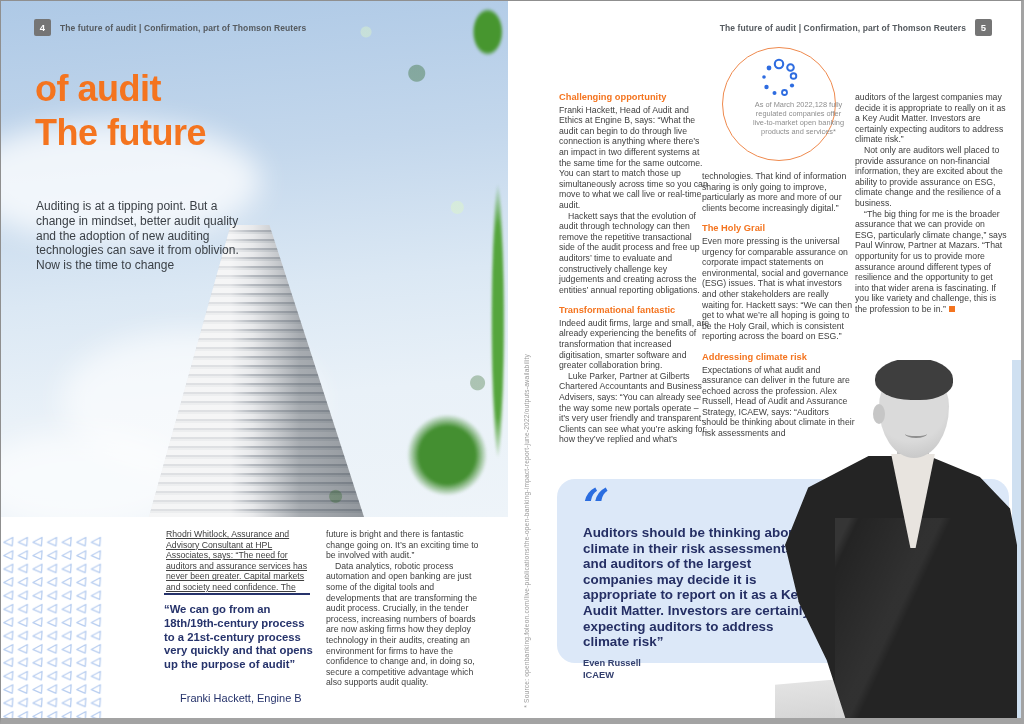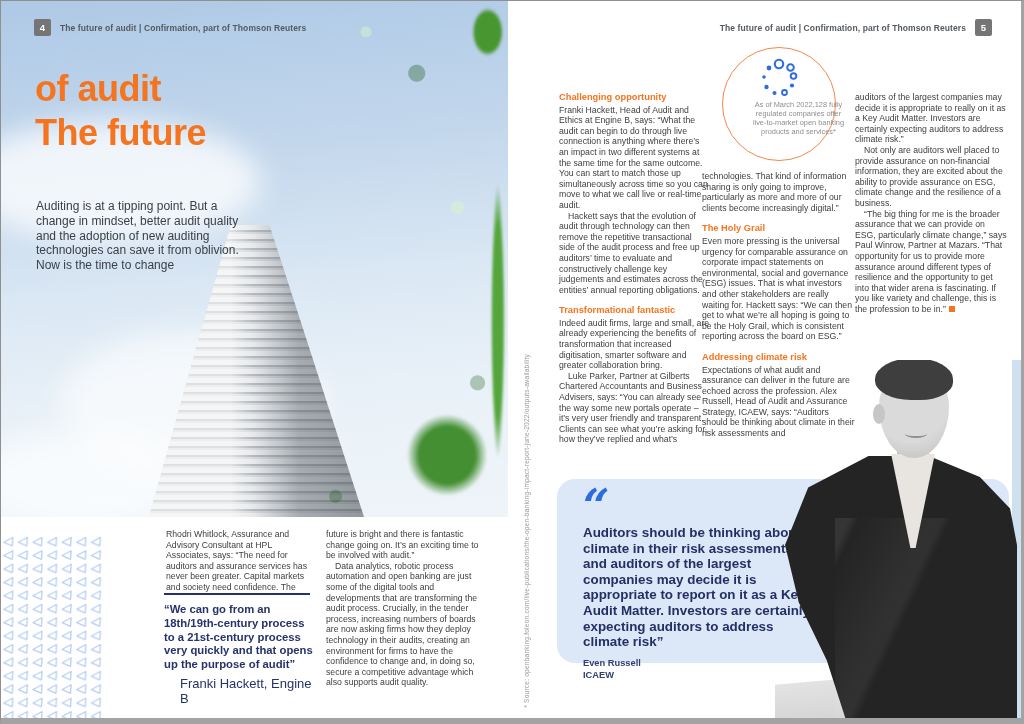--- a/index.html
+++ b/index.html
@@ -51,27 +51,27 @@
   .runhead { font-size:8.5px; font-weight:bold; color:#555a5f; letter-spacing:.1px; }
 
   .big-title { position:absolute; left:34px; top:66px; color:#F4741F; font-weight:bold;
     font-size:36px; line-height:44px; letter-spacing:-.5px; }
   .intro { position:absolute; left:35px; top:198px; width:224px; color:#3b4046;
     font-size:12px; line-height:14.8px; font-weight:500; }
 
   
   .chevrons { position:absolute; left:0; top:534px; }
   .body-col { position:absolute; font-size:8.7px; line-height:10.6px; color:#404040; }
-  .lcol1 { left:165px; top:528px; width:150px; }
+  .lcol1 { left:165px; top:528px; width:150px;text-decoration:underline; }
   .lcol2 { left:325px; top:528px; width:157px; }
   .ind { text-indent:9px; }
   .pull-quote { position:absolute; left:163px; top:592px; width:150px; }
   .pq-rule { border-top:2px solid #26336B; width:146px; margin-bottom:8px; }
   .pq-text { color:#26336B; font-weight:bold; font-size:11.3px; line-height:13.8px; }
-  .pq-attr { color:#26336B; font-size:13px; margin-top:4px;padding-left:16px; }
+  .pq-attr { color:#26336B; font-size:11px; margin-top:20px;padding-left:16px; }
 
   
   .page-head-right { right:33px; top:18px; }
   .rcol { position:absolute; font-size:8.7px; line-height:10.6px; color:#404040; }
   .rcol p { margin-bottom:0; }
   .rcol1 { left:46px;  top:91px; width:151px; }
   .rcol2 { left:189px; top:46px; width:153px; }
   .rcol3 { left:342px; top:91px; width:153px; }
   .col-heading { color:#F4741F; font-weight:bold; font-size:9.3px; margin-bottom:2px; }
   .sect-gap { height:10px; }
@@ -171,21 +171,21 @@
   <section class="page page-right">
 
     <div class="page-head page-head-right">
       <div class="runhead">The future of audit | Confirmation, part of Thomson Reuters</div>
       <div class="pagenum">5</div>
     </div>
 
     <div class="rcol rcol1">
       <div class="col-heading">Challenging opportunity</div>
       <p>Franki Hackett, Head of Audit and Ethics at Engine B, says: “What the audit can begin to do through live connection is anything where there’s an impact in two different systems at the same time for the same outcome. You can start to match those up simultaneously across time so you can move to what we call live or real-time audit.</p>
-      <p class="ind">Hackett says that the evolution of audit through technology can then remove the repetitive transactional side of the audit process and free up auditors’ time to evaluate and constructively challenge key judgements and estimates across the entities’ annual reporting obligations.</p>
+      <p class="ind">Hackett says that the evolution of audit through technology can then remove the repetitive transactional side of the audit process and free up auditors’ time to evaluate and constructively challenge key judgements and creating across the entities’ annual reporting obligations.</p>
       <div class="sect-gap"></div>
       <div class="col-heading">Transformational fantastic</div>
       <p>Indeed audit firms, large and small, are already experiencing the benefits of transformation that increased digitisation, smarter software and greater collaboration bring.</p>
       <p class="ind">Luke Parker, Partner at Gilberts Chartered Accountants and Business Advisers, says: “You can already see the way some new portals operate – it’s very user friendly and transparent. Clients can see what you’re asking for, how they’ve replied and what’s</p>
     </div>
 
     <div class="rcol rcol2">
       <div class="stat-badge">
         <svg width="58" height="40" viewBox="0 0 58 40" aria-hidden="true">
           <circle cx="29" cy="6" r="4.2" fill="none" stroke="#2E6CE0" stroke-width="2.1"></circle>

